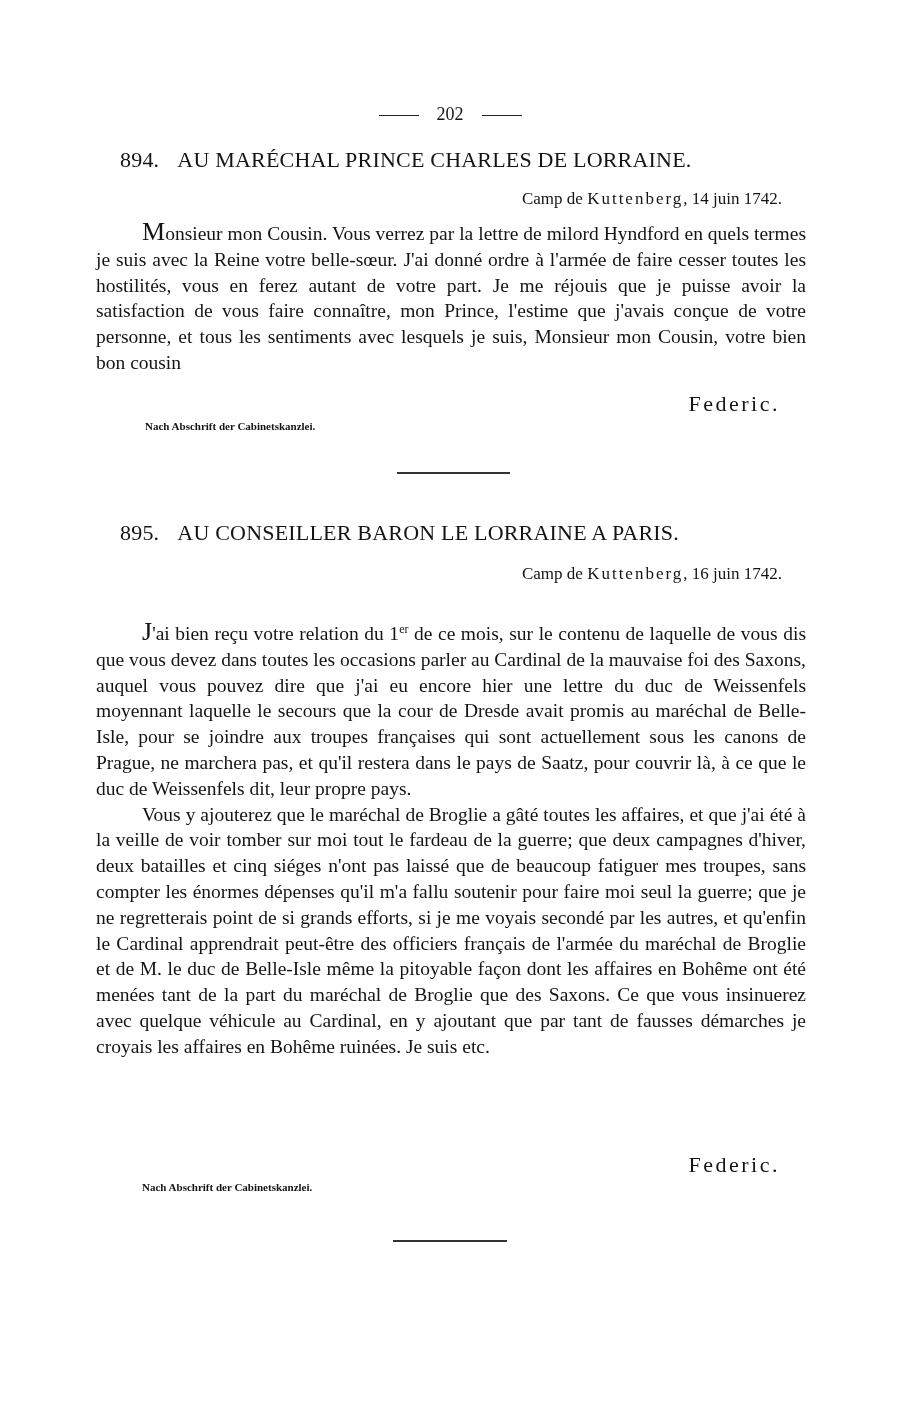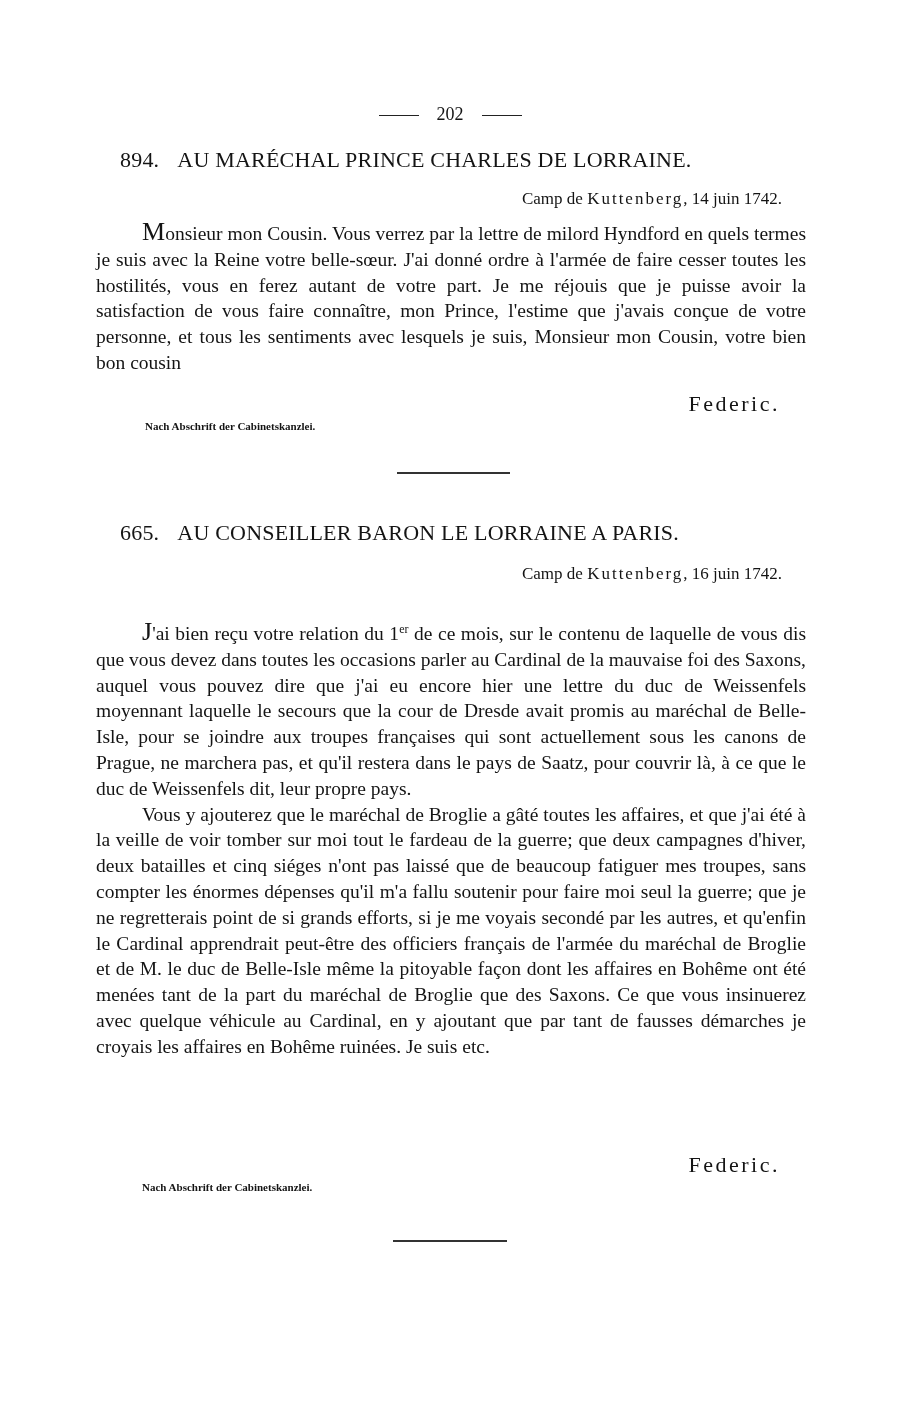--- a/index.html
+++ b/index.html
@@ -115,21 +115,21 @@
   <p><span class="dropcap">M</span><span>onsieur mon Cousin. Vous verrez par la lettre de milord Hyndford en quels termes je suis avec la Reine votre belle-sœur. J'ai donné ordre à l'armée de faire cesser toutes les hostilités, vous en ferez autant de votre part. Je me réjouis que je puisse avoir la satisfaction de vous faire connaître, mon Prince, l'estime que j'avais conçue de votre personne, et tous les sentiments avec lesquels je suis, Monsieur mon Cousin, votre bien bon cousin</span></p>
 </div>
 
 <div class="signature" style="top:392px;">Federic.</div>
 
 <div class="source-note" style="top:417px;">Nach Abschrift der Cabinetskanzlei.</div>
 
 <div class="divider" style="top:472px; left:397px; width:113px;"></div>
 
 <div class="letter-title" style="top:519px;">
-  <span class="num">665.</span><span>AU CONSEILLER BARON LE LORRAINE A PARIS.</span>
+  <span class="num">895.</span><span>AU CONSEILLER BARON LE LORRAINE A PARIS.</span>
 </div>
 
 <div class="dateline" style="top:563px;">
   <span>Camp de </span><span class="spaced">Kuttenberg</span><span>, 16 juin 1742.</span>
 </div>
 
 <div class="body-text" style="top:619px;">
   <p><span class="dropcap">J</span><span>'ai bien reçu votre relation du 1</span><sup>er</sup><span> de ce mois, sur le contenu de laquelle de vous dis que vous devez dans toutes les occasions parler au Cardinal de la mauvaise foi des Saxons, auquel vous pouvez dire que j'ai eu encore hier une lettre du duc de Weissenfels moyennant laquelle le secours que la cour de Dresde avait promis au maréchal de Belle-Isle, pour se joindre aux troupes françaises qui sont actuellement sous les canons de Prague, ne marchera pas, et qu'il restera dans le pays de Saatz, pour couvrir là, à ce que le duc de Weissenfels dit, leur propre pays.</span></p>
   <p><span>Vous y ajouterez que le maréchal de Broglie a gâté toutes les affaires, et que j'ai été à la veille de voir tomber sur moi tout le fardeau de la guerre; que deux campagnes d'hiver, deux batailles et cinq siéges n'ont pas laissé que de beaucoup fatiguer mes troupes, sans compter les énormes dépenses qu'il m'a fallu soutenir pour faire moi seul la guerre; que je ne regretterais point de si grands efforts, si je me voyais secondé par les autres, et qu'enfin le Cardinal apprendrait peut-être des officiers français de l'armée du maréchal de Broglie et de M. le duc de Belle-Isle même la pitoyable façon dont les affaires en Bohême ont été menées tant de la part du maréchal de Broglie que des Saxons. Ce que vous insinuerez avec quelque véhicule au Cardinal, en y ajoutant que par tant de fausses démarches je croyais les affaires en Bohême ruinées. Je suis etc.</span></p>
 </div>

